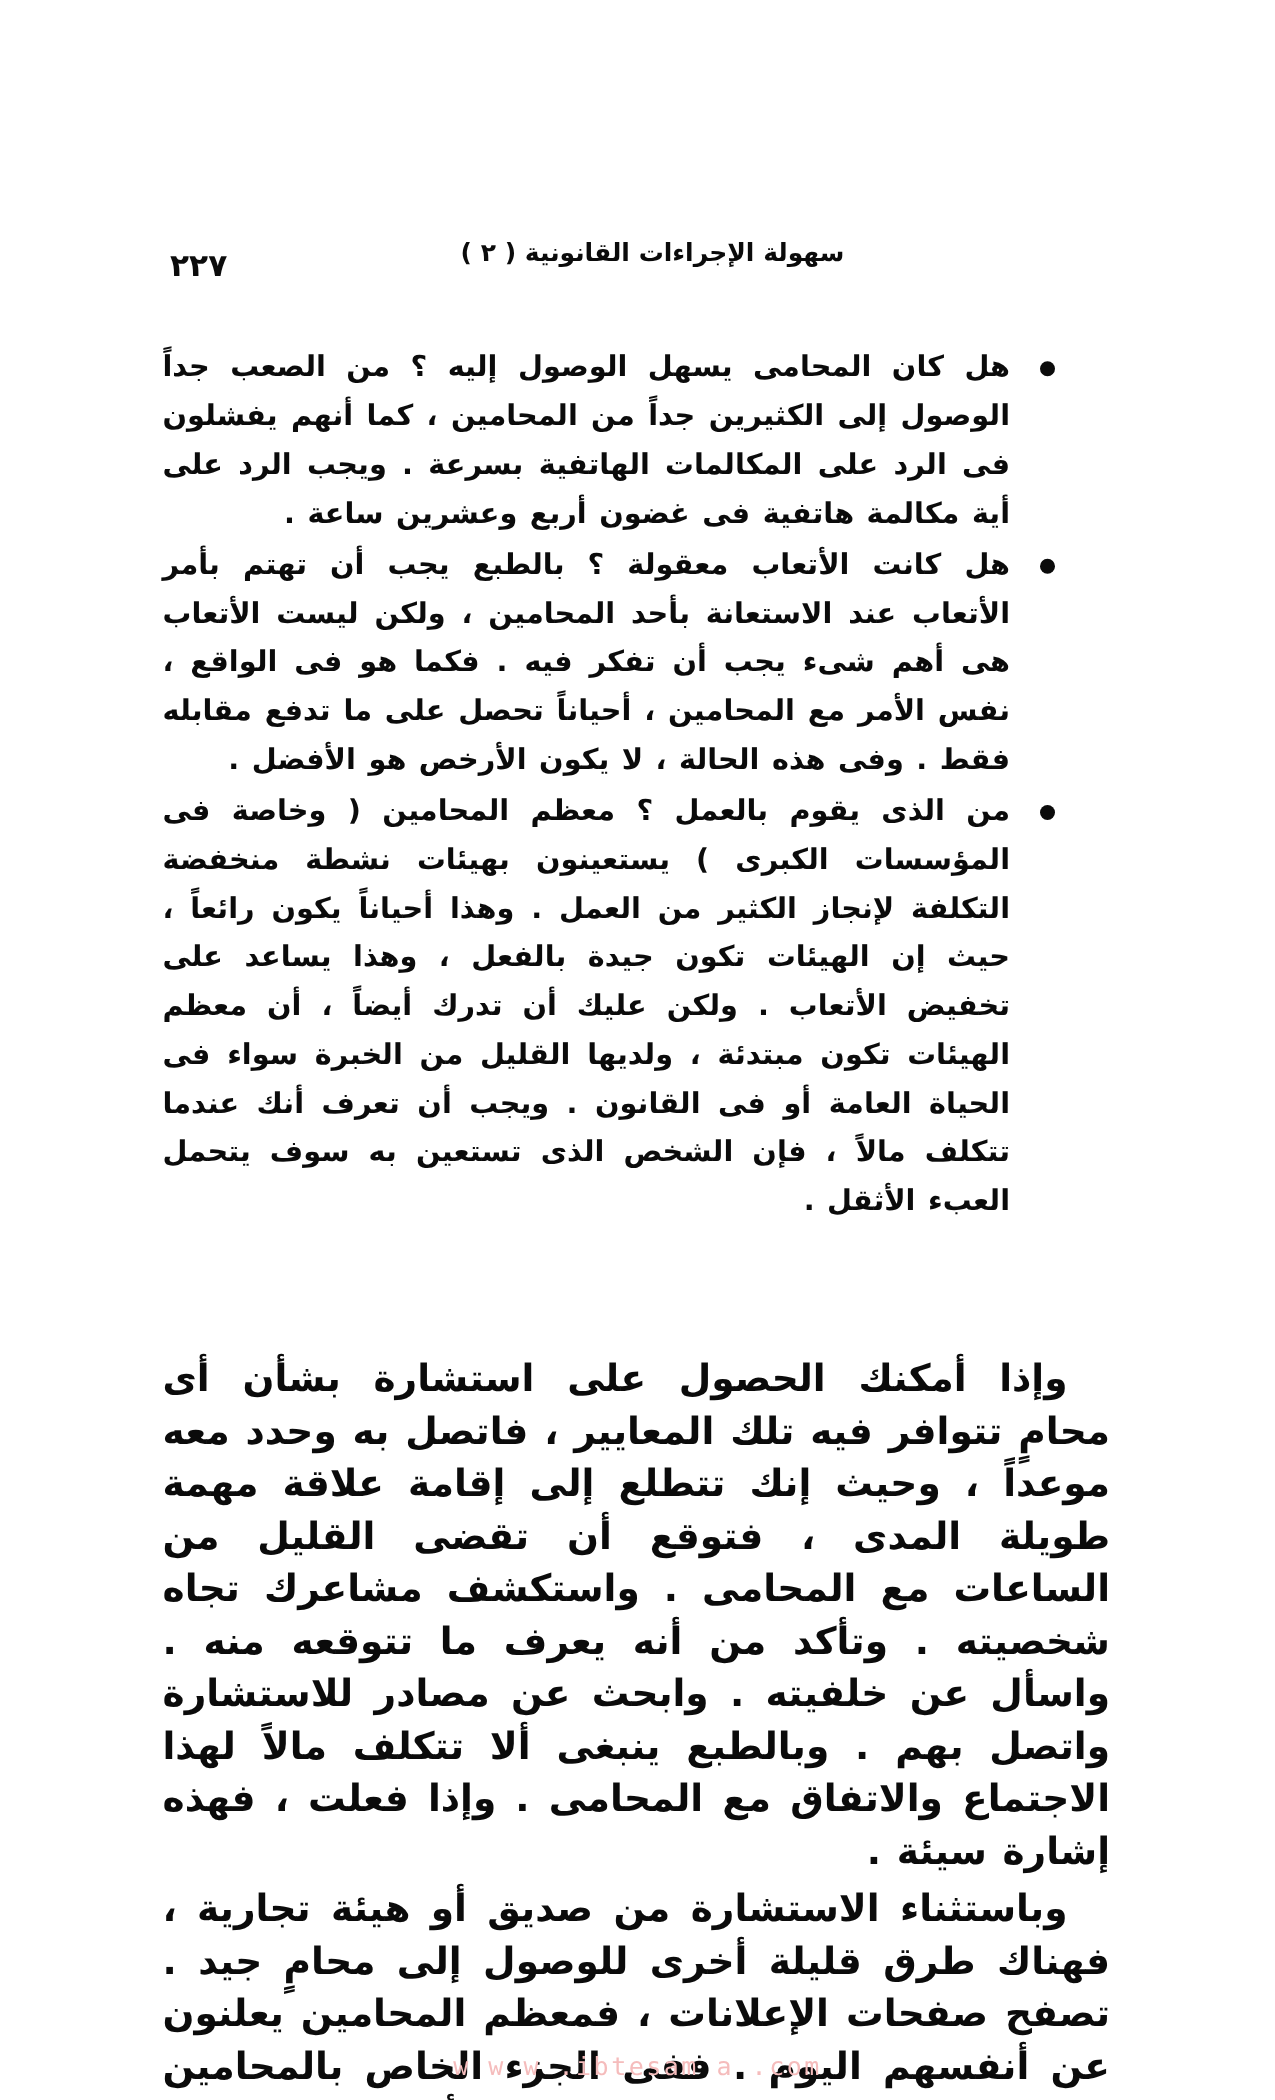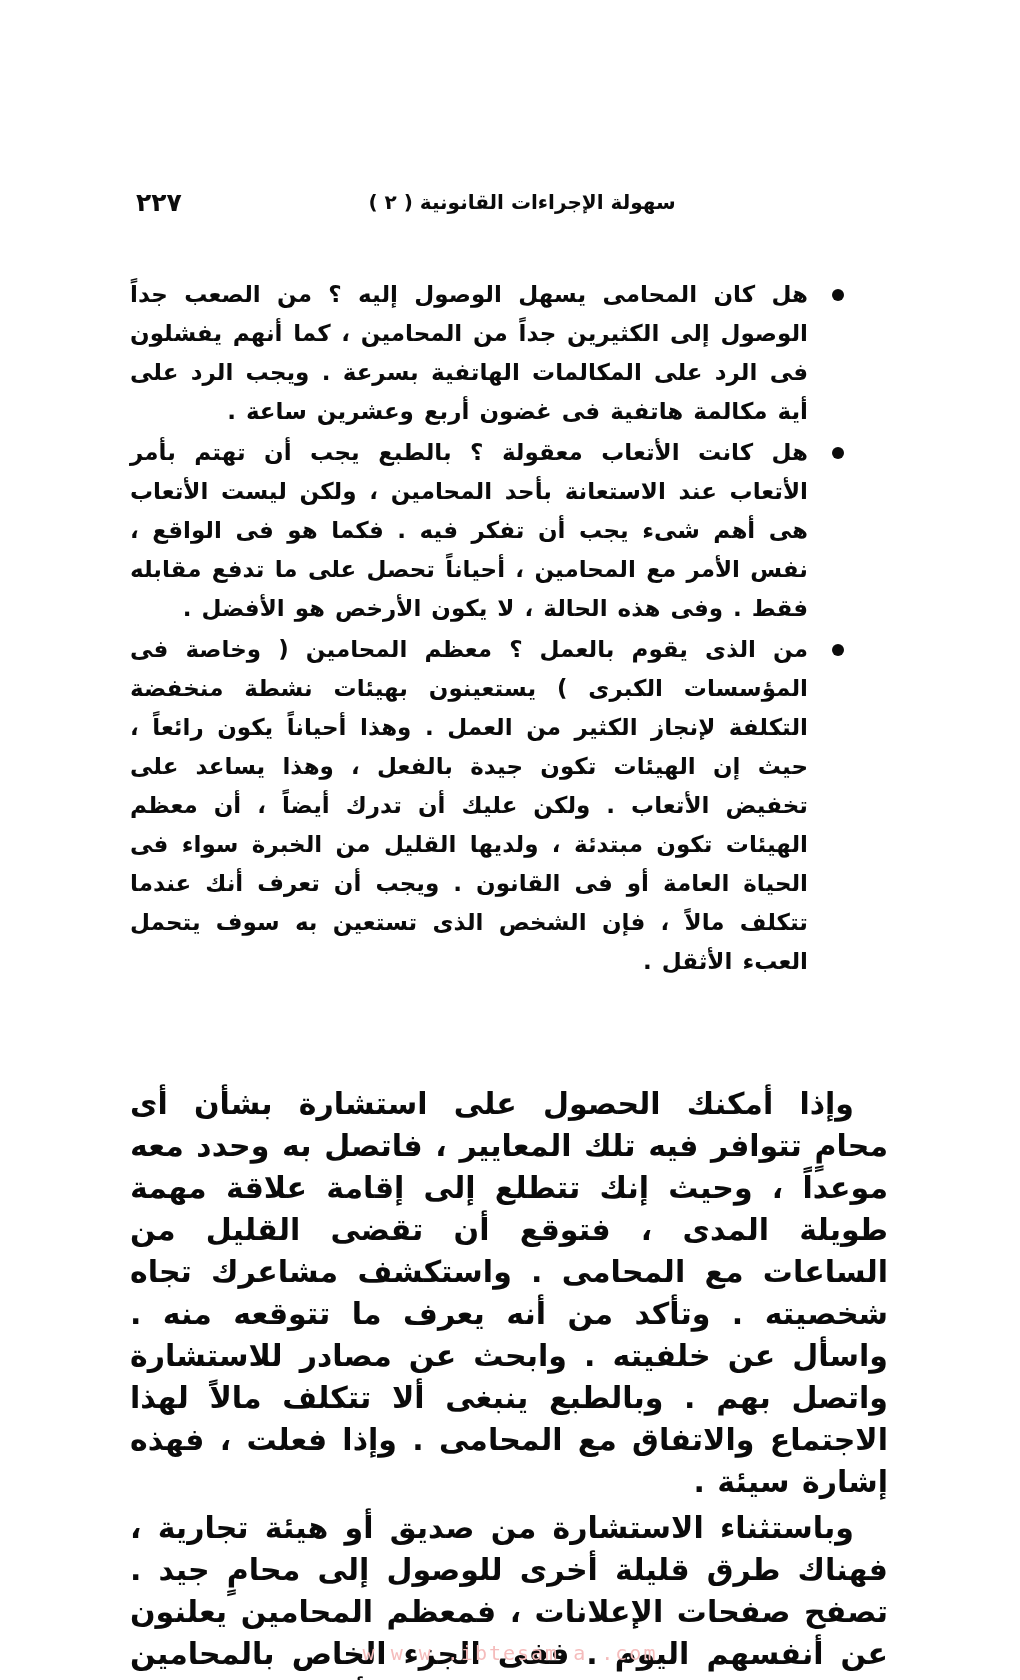--- a/index.html
+++ b/index.html
@@ -7,21 +7,21 @@
     position:relative;
     width:1020px;height:1680px;
     margin:0 auto;
     background:#ffffff;
     overflow:hidden;
     font-family:"DejaVu Sans",sans-serif;
     color:#0b0b0b;
   }
   
   .page-num{
-    position:absolute;left:136px;top:188px;
+    position:absolute;left:136px;top:198px;
     font-size:25px;font-weight:700;letter-spacing:4px;
     direction:rtl;
   }
   .header-title{
     position:absolute;left:0;right:0;top:190px;
     text-align:center;
     font-size:20px;font-weight:700;
     direction:rtl;
     transform:translateX(12px);
   }

